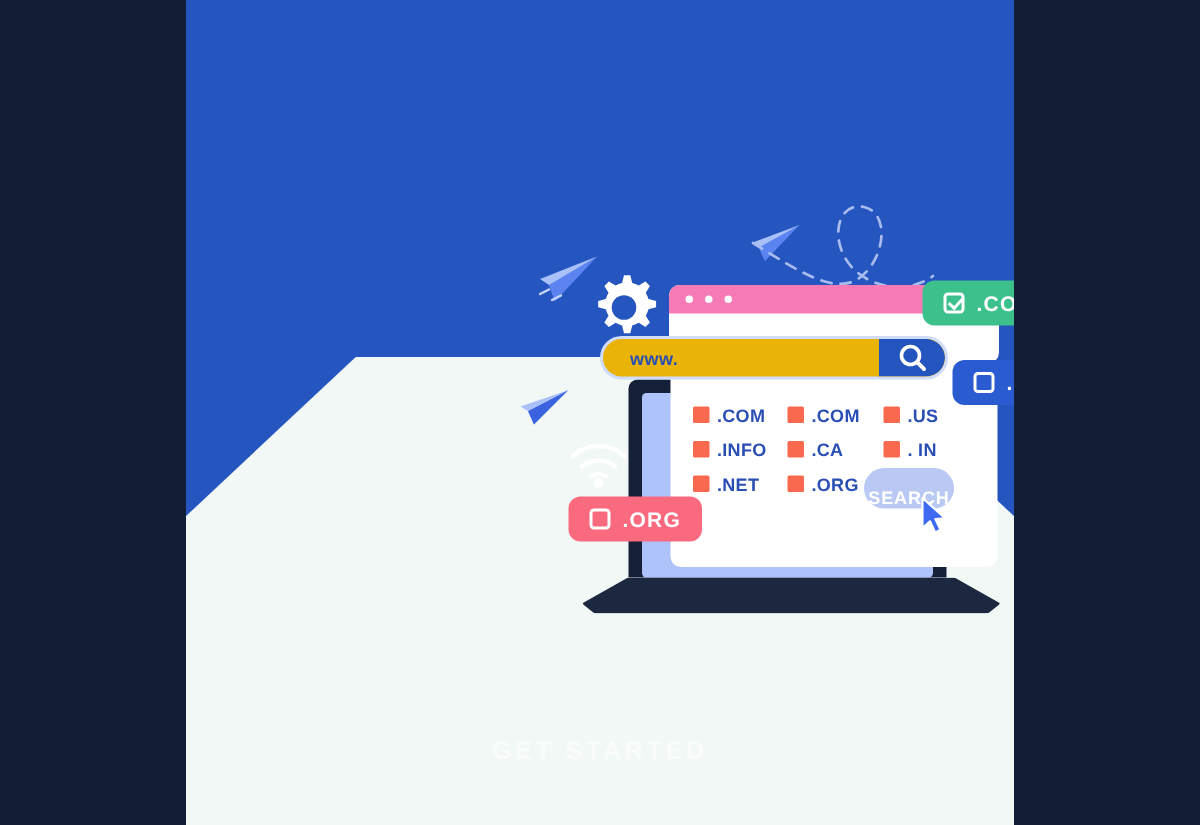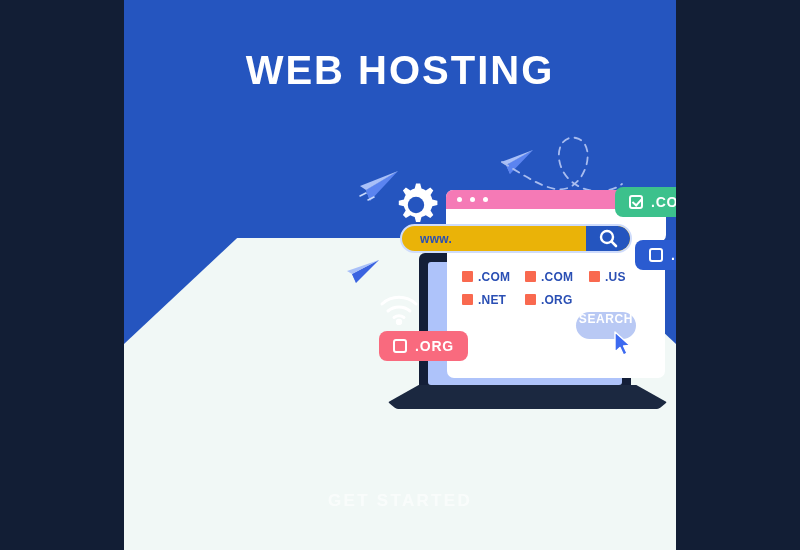--- a/index.html
+++ b/index.html
@@ -221,21 +221,21 @@
   
   .search-pill {
     position: absolute;
     left: 452px;
     top: 312px;
     width: 60px;
     height: 27px;
     background: #b9c9f4;
     border-radius: 14px;
     display: flex;
-    align-items: flex-start;
+    align-items: flex-end;
     justify-content: center;
   }
   .search-pill span {
     color: #ffffff;
     font-size: 12px;
     font-weight: bold;
     letter-spacing: 0.6px;
   }
   .cursor { position: absolute; left: 489px; top: 331px; }
 
@@ -282,21 +282,20 @@
 </style>
 </head>
 <body>
 
 <div id="stage">
 
   <div class="panel">
 
     <div class="ground"></div>
 
-    <div class="title">WEB HOSTING</div>
 
     <svg class="plane" style="left:234px; top:169px;" width="44" height="34" viewBox="0 0 44 34">
       <path d="M40 2 L16 20 L12 32 L8 21 Z" fill="#7e9ef4"></path>
       <path d="M40 2 L12 32 L8 21 Z" fill="#5b84f0"></path>
       <path d="M40 2 L8 21 L2 17 Z" fill="#a9c0f8"></path>
       <path d="M2 27 L8 24" stroke="#c7d8fb" stroke-width="1.6" stroke-linecap="round"></path>
       <path d="M10 31 L16 28" stroke="#c7d8fb" stroke-width="1.6" stroke-linecap="round"></path>
     </svg>
 
     <svg class="plane" style="left:376px; top:148px;" width="36" height="28" viewBox="0 0 36 28">
@@ -374,20 +373,34 @@
           <span class="dom-lbl">.COM</span>
         </div>
         <div class="dom-item c2">
           <span class="dom-sq"></span>
           <span class="dom-lbl">.US</span>
         </div>
       </div>
       <div class="dom-row">
         <div class="dom-item c0">
           <span class="dom-sq"></span>
+          <span class="dom-lbl">.INFO</span>
+        </div>
+        <div class="dom-item c1">
+          <span class="dom-sq"></span>
+          <span class="dom-lbl">.CA</span>
+        </div>
+        <div class="dom-item c2">
+          <span class="dom-sq"></span>
+          <span class="dom-lbl">. IN</span>
+        </div>
+      </div>
+      <div class="dom-row">
+        <div class="dom-item c0">
+          <span class="dom-sq"></span>
           <span class="dom-lbl">.NET</span>
         </div>
         <div class="dom-item c1">
           <span class="dom-sq"></span>
           <span class="dom-lbl">.ORG</span>
         </div>
       </div>
     </div>
 
     <div class="search-pill">

